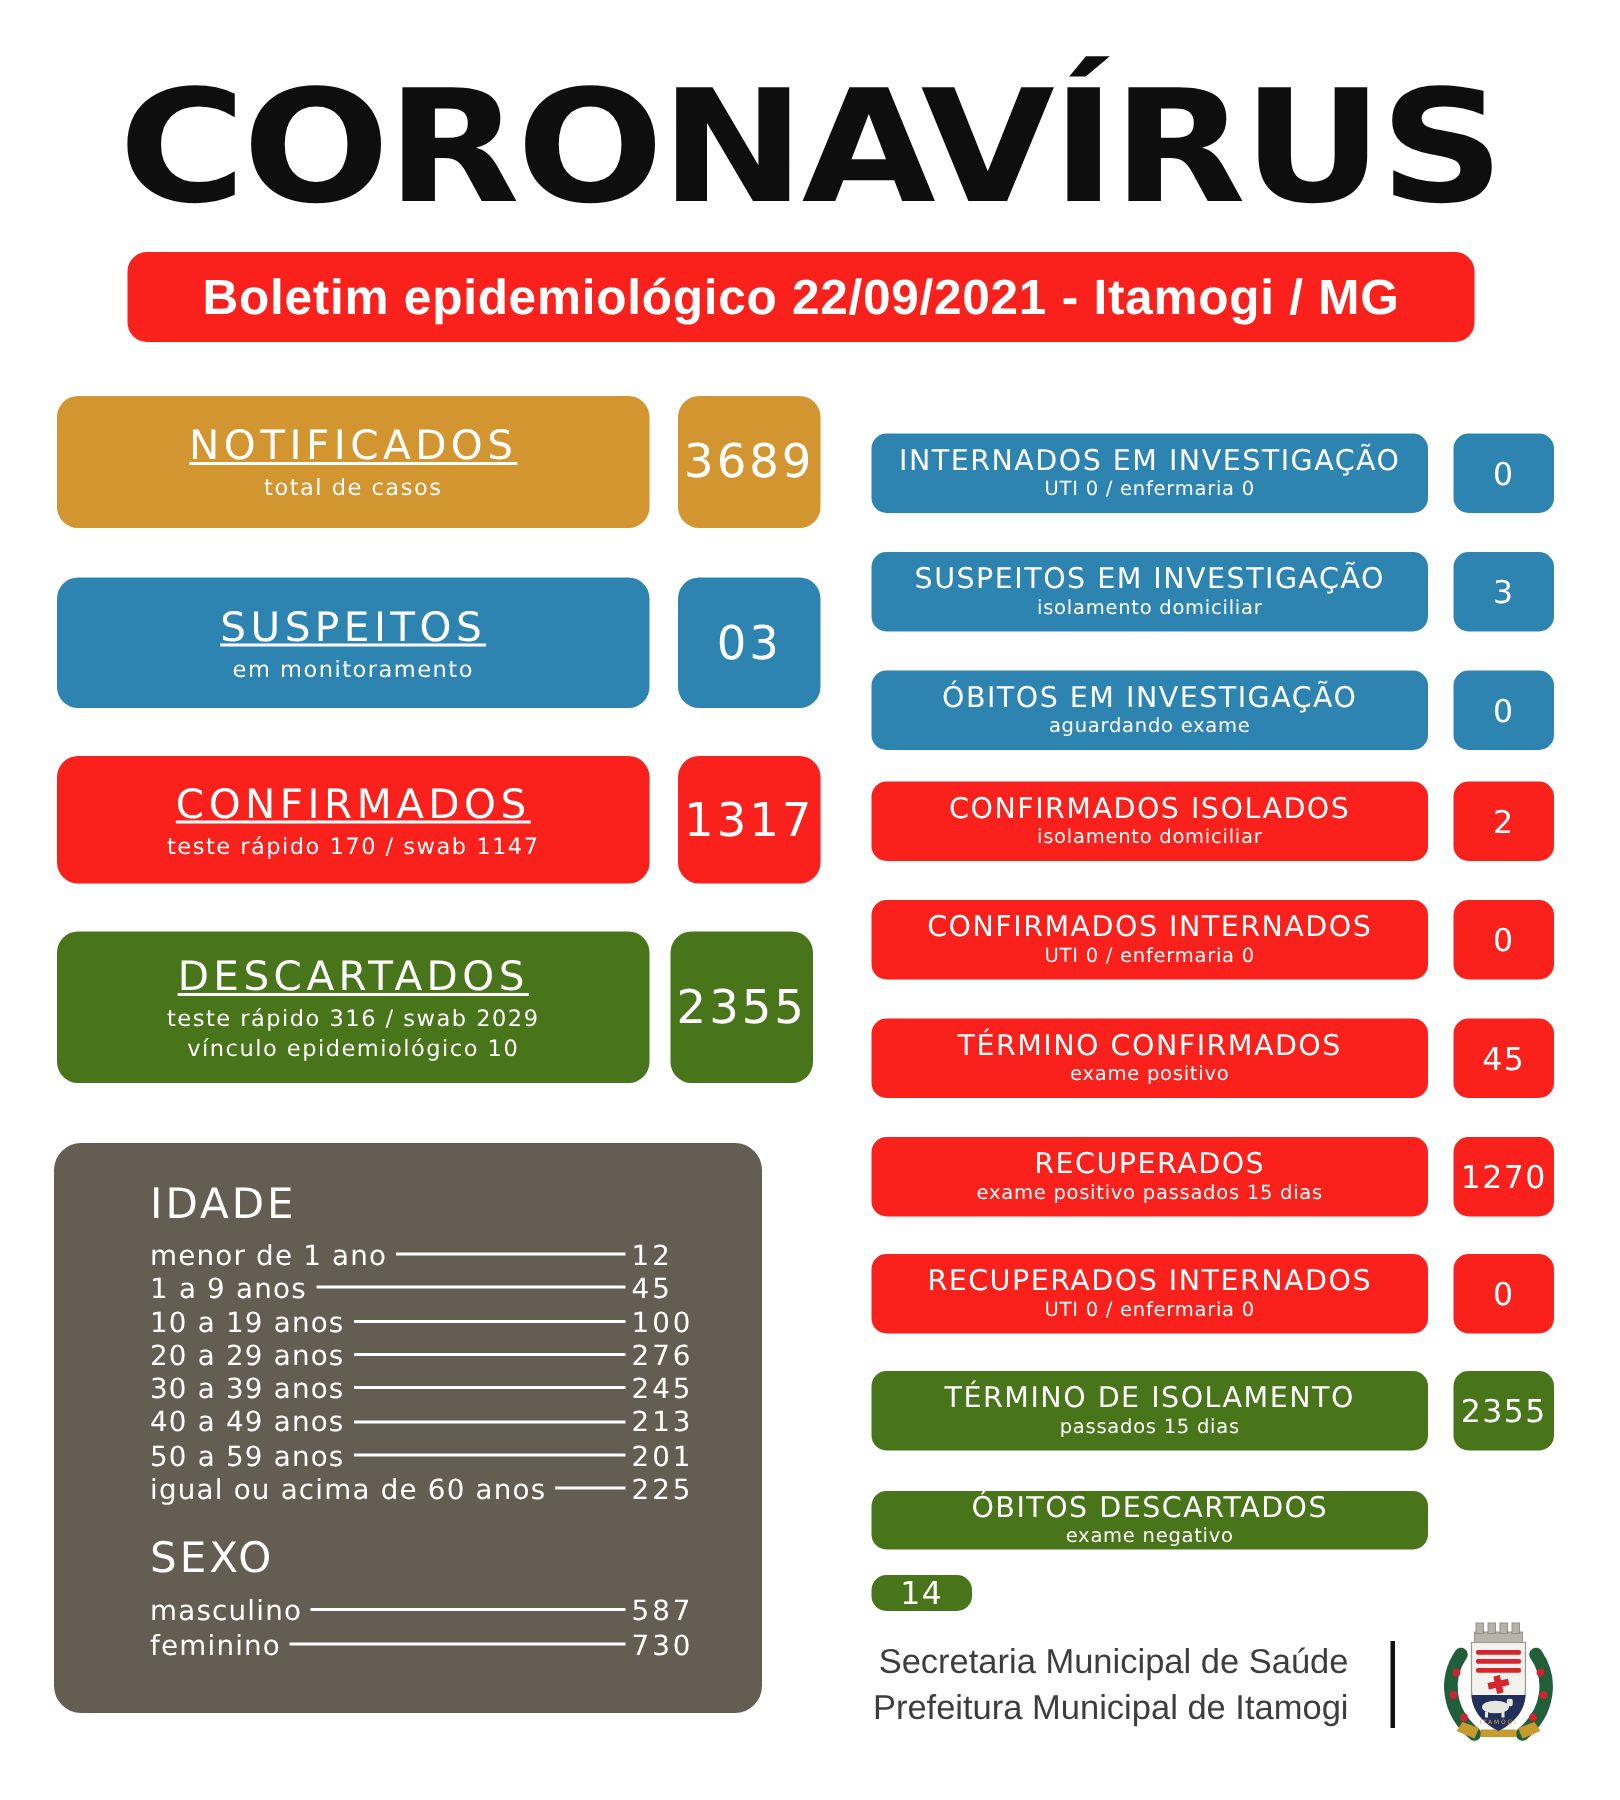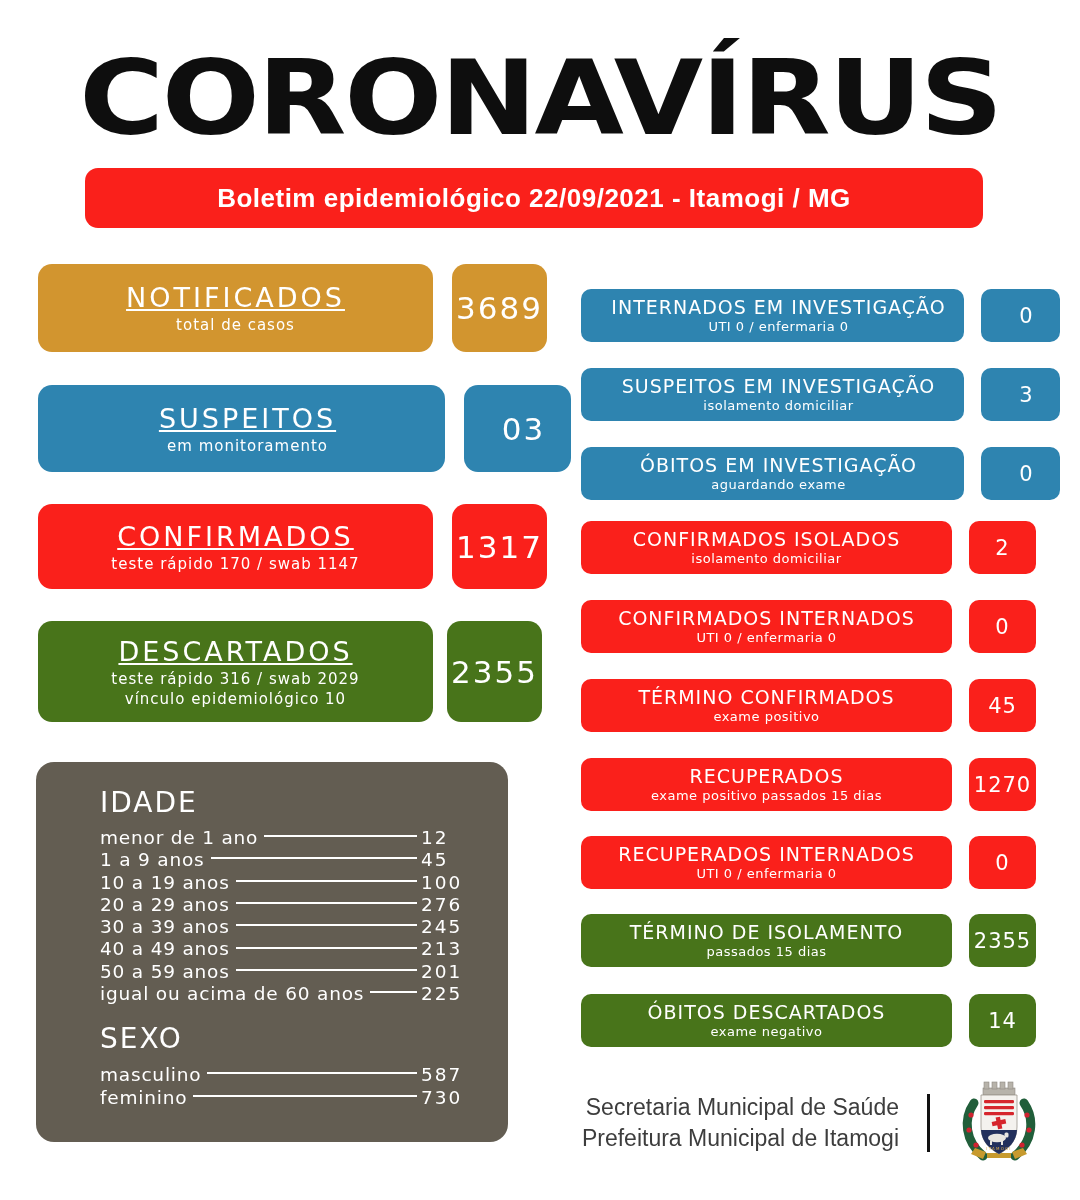--- a/index.html
+++ b/index.html
@@ -14,25 +14,25 @@
     transform:scaleX(1.11);transform-origin:center;letter-spacing:-2px;
     font-family:"DejaVu Sans",sans-serif;white-space:nowrap;
   }
   .banner{
     position:absolute;top:168px;left:85px;width:898px;height:60px;
     background:#FA201B;border-radius:13px;
     display:flex;align-items:center;justify-content:center;
   }
   .banner-text{
     font-family:"Liberation Sans",sans-serif;font-weight:bold;
-    font-size:26px;color:#fff;letter-spacing:.5px;white-space:nowrap;
+    font-size:33px;color:#fff;letter-spacing:.5px;white-space:nowrap;
   }
   
   .c-gold{background:#D2952F;}
-  .c-blue{background:#2E84B0;padding-left:12px;}
+  .c-blue{background:#2E84B0;}
   .c-red{background:#FA201B;}
   .c-green{background:#48741A;}
   
   .lcard{position:absolute;left:38px;display:flex;gap:19px;}
   .lc0{top:264px;height:88px;}
   .lc1{top:385px;height:87px;}
   .lc2{top:504px;height:85px;}
   .lc3{top:621px;height:101px;gap:14px;}
   .lbox{
     width:395px;height:100%;border-radius:14px;color:#fff;
@@ -41,21 +41,21 @@
   .lbox .lab{font-size:27px;letter-spacing:3px;line-height:34px;white-space:nowrap;text-decoration:underline;}
   .lbox .sub{font-size:15px;letter-spacing:1px;line-height:20px;white-space:nowrap;}
   .lval{
     width:95px;height:100%;border-radius:14px;color:#fff;
     display:flex;align-items:center;justify-content:center;
     font-size:31px;letter-spacing:2px;
   }
   
   .rcard{position:absolute;left:581px;display:flex;gap:17px;}
   .rc0{top:289px;}.rc1{top:368px;}.rc2{top:447px;}.rc3{top:521px;}.rc4{top:600px;}
-  .rc5{top:679px;}.rc6{top:758px;}.rc7{top:836px;}.rc8{top:914px;}.rc9{top:994px;}
+  .rc5{top:679px;}.rc6{top:758px;}.rc7{top:836px;}.rc8{top:914px;}.rc9{top:994px;flex-direction:column;}
   .rcard{height:53px;}
   .rbox{
     width:371px;height:100%;border-radius:10px;color:#fff;
     display:flex;flex-direction:column;align-items:center;justify-content:center;
   }
   .rbox .lab{font-size:19px;letter-spacing:1px;line-height:23px;white-space:nowrap;}
   .rbox .sub{font-size:13px;letter-spacing:.5px;line-height:16px;white-space:nowrap;}
   .rval{
     width:67px;height:100%;border-radius:10px;color:#fff;
     display:flex;align-items:center;justify-content:center;

